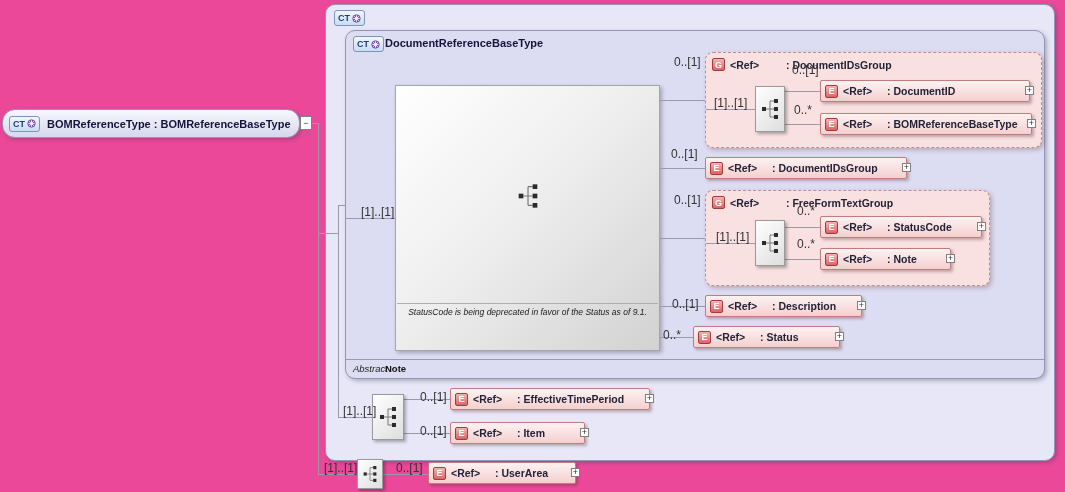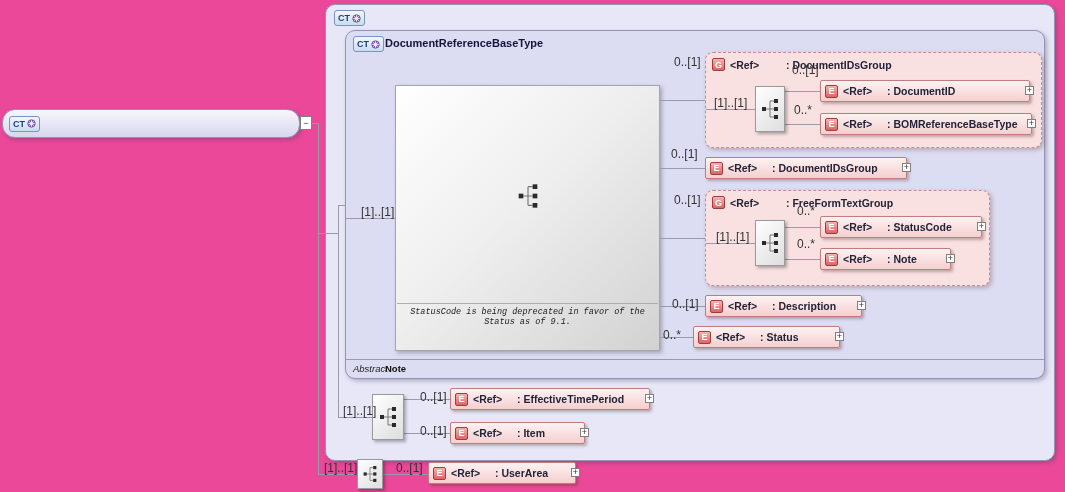--- a/index.html
+++ b/index.html
@@ -18,21 +18,21 @@
   .el{position:absolute;z-index:10;height:22px;box-sizing:border-box;display:flex;align-items:center;padding-left:4px;background:linear-gradient(180deg,#fdf2f2,#f5cfcf);border:1px solid #c07d7d;border-radius:2px;box-shadow:2px 2px 3px rgba(90,50,50,.35);font-size:10.5px;font-weight:bold;color:#232338;white-space:nowrap;}
   .el .ref{margin-left:5px;width:44px;flex:none;}
   .grp{position:absolute;z-index:3;background:#f9e1e1;border:1px dashed #bd8f8f;border-radius:8px;box-shadow:2px 2px 4px rgba(90,50,50,.3);box-sizing:border-box;}
   .grp-hdr{position:absolute;left:6px;top:5px;display:flex;align-items:center;font-size:10.5px;font-weight:bold;color:#232338;white-space:nowrap;}
   .grp-hdr .ref{margin-left:5px;width:56px;}
   .seqbox{position:absolute;z-index:10;background:linear-gradient(135deg,#ffffff,#dedede);border:1px solid #9a9a9a;box-shadow:2px 2px 3px rgba(0,0,0,.3);display:flex;align-items:center;justify-content:center;box-sizing:border-box;}
   .card{position:absolute;z-index:11;font-size:12px;color:#333333;white-space:nowrap;}
   .plus{position:absolute;right:-5px;top:50%;margin-top:-5px;width:9px;height:9px;box-sizing:border-box;background:#ffffff;border:1px solid #808080;font-size:9px;font-weight:normal;line-height:7px;text-align:center;color:#333333;z-index:12;}
   #gray-box{position:absolute;left:395px;top:85px;width:265px;height:266px;z-index:3;background:linear-gradient(135deg,#ffffff 0%,#efefef 45%,#d2d2d2 100%);border:1px solid #a5a5a5;box-shadow:2px 2px 4px rgba(0,0,0,.25);box-sizing:border-box;}
   .nsep{position:absolute;left:1px;right:1px;top:217px;height:1px;background:#aeaeae;}
-  .note{position:absolute;left:4px;right:4px;top:221px;font-size:8.5px;font-style:italic;color:#1a1a1a;text-align:center;z-index:4;font-family:Liberation Mono, monospace;}
+  .note{position:absolute;left:4px;right:4px;top:221px;font-size:8.5px;font-style:italic;color:#1a1a1a;text-align:center;z-index:4;}
   .abstract-label{font-style:italic;font-size:9.5px;color:#222222;}
   .abstract-value{font-size:9.5px;font-weight:bold;color:#111111;}
   #handle{position:absolute;left:300px;top:116px;width:12px;height:14px;z-index:11;background:#ffffff;border:1px solid #808080;display:flex;align-items:center;justify-content:center;font-size:9px;color:#333333;box-sizing:border-box;}
 </style>
 </head>
 <body>
 
 <div id="stage">
 
   <div id="main-box" class="tbox">
@@ -227,16 +227,17 @@
   <span class="card" style="left:396px;top:461px">0..[1]</span>
 
   <div id="root-box" class="tbox">
     <span class="badge-ct">
       <span>CT</span>
       <svg width="9" height="9" viewBox="0 0 10 10">
           <circle cx="5" cy="5" r="4.2" fill="#8a5fb8" stroke="#5b3b86" stroke-width="0.6"></circle>
           <path d="M5 1.4V8.6M1.4 5H8.6M2.4 2.4L7.6 7.6M7.6 2.4L2.4 7.6" stroke="#ffffff" stroke-width="0.9"></path>
         </svg>
     </span>
+    <span class="hdr-title">BOMReferenceType : BOMReferenceBaseType</span>
   </div>
   <div id="handle">−</div>
 
 </div>
 
 </body></html>

